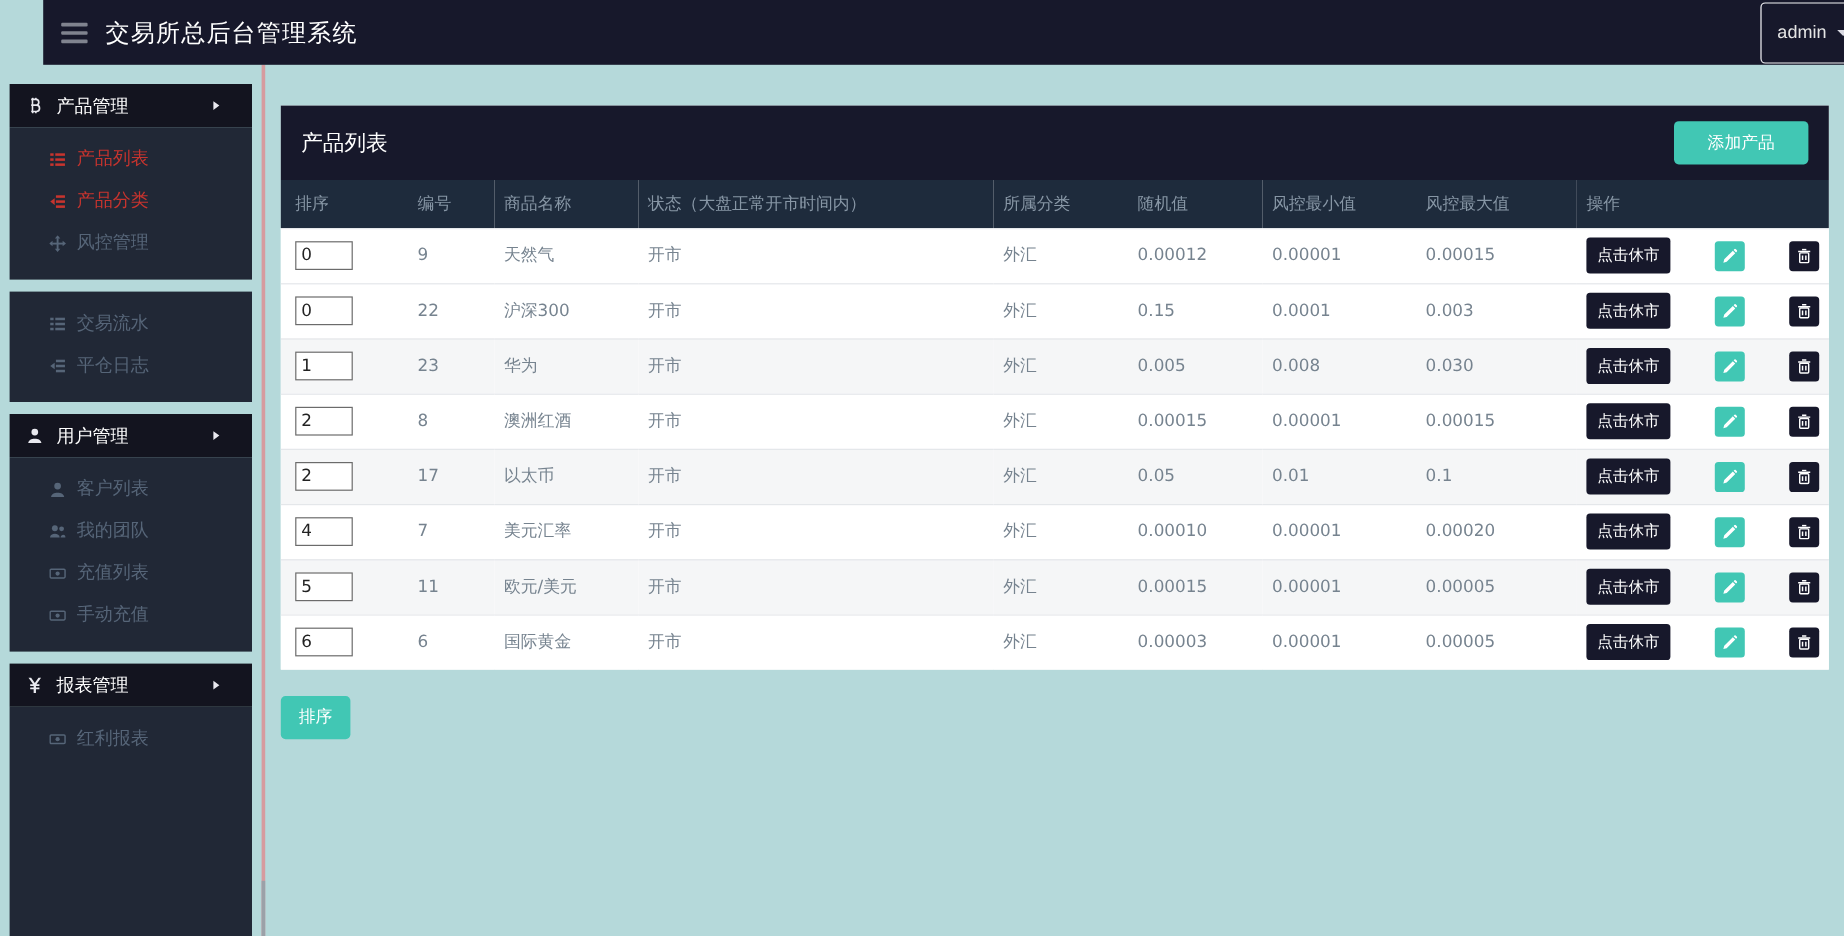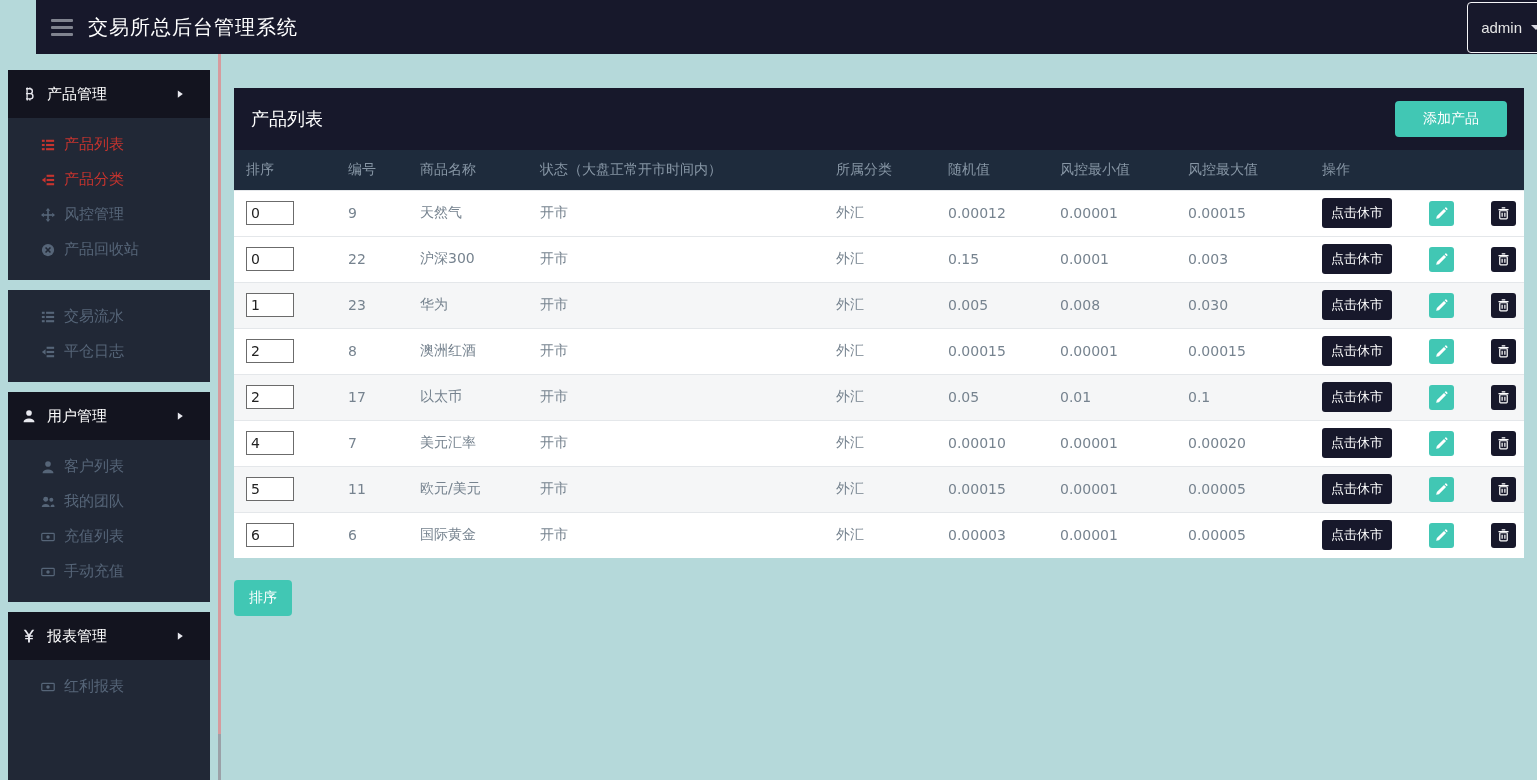--- a/index.html
+++ b/index.html
@@ -30,21 +30,21 @@
   .layout { position: absolute; top: 54px; left: 0; right: 0; bottom: 0; display: flex; overflow: hidden; }
   
   .sidebar {
     width: 210px; padding-left: 8px; padding-top: 16px;
     display: flex; flex-direction: column; gap: 10px; height: 100%;
   }
   .side-section { display: flex; flex-direction: column; }
   .side-section:last-child { flex: 1; }
   .side-section:last-child .submenu { flex: 1; }
   .side-header {
-    background: #13141f; height: 48px; display: flex; align-items: center;
+    background: #13141f; height: 36px; display: flex; align-items: center;
     padding: 16px 14px; color: #ffffff; font-size: 15px; cursor: pointer; flex: none;
   }
   .side-header .icon { margin-right: 11px; color: #e9e9ef; }
   .side-header .caret { margin-left: auto; color: #e9e9ef; }
   .side-header .caret svg { width: 10px; height: 10px; }
   .submenu { background: #212836; padding: 9px 0 13px; display: flex; flex-direction: column; }
   .submenu-item {
     height: 35px; display: flex; align-items: center; gap: 9px;
     padding-left: 33px; color: #566578; font-size: 15px; cursor: pointer;
   }
@@ -156,29 +156,20 @@
           <div class="submenu-item">
             <span class="icon">
               <svg viewBox="0 0 16 16" fill="currentColor">
                 <path d="M8 0 L10.6 3.2 H5.4 Z M8 16 L5.4 12.8 H10.6 Z M0 8 L3.2 5.4 V10.6 Z M16 8 L12.8 10.6 V5.4 Z"></path>
                 <rect x="7.1" y="2.8" width="1.8" height="10.4"></rect>
                 <rect x="2.8" y="7.1" width="10.4" height="1.8"></rect>
               </svg>
             </span>
             <span>风控管理</span>
           </div>
-          <div class="submenu-item">
-            <span class="icon">
-              <svg viewBox="0 0 16 16">
-                <circle cx="8" cy="8" r="7" fill="currentColor"></circle>
-                <path d="M5.2 5.2 L10.8 10.8 M10.8 5.2 L5.2 10.8" stroke="#212836" stroke-width="1.8"></path>
-              </svg>
-            </span>
-            <span>产品回收站</span>
-          </div>
         </div>
       </div>
       <div class="side-section">
         <div class="submenu">
           <div class="submenu-item">
             <span class="icon">
               <svg viewBox="0 0 16 16" fill="currentColor">
                 <rect x="1" y="2" width="3.2" height="2.4"></rect>
                 <rect x="5.8" y="2" width="9.2" height="2.4"></rect>
                 <rect x="1" y="6.8" width="3.2" height="2.4"></rect>

